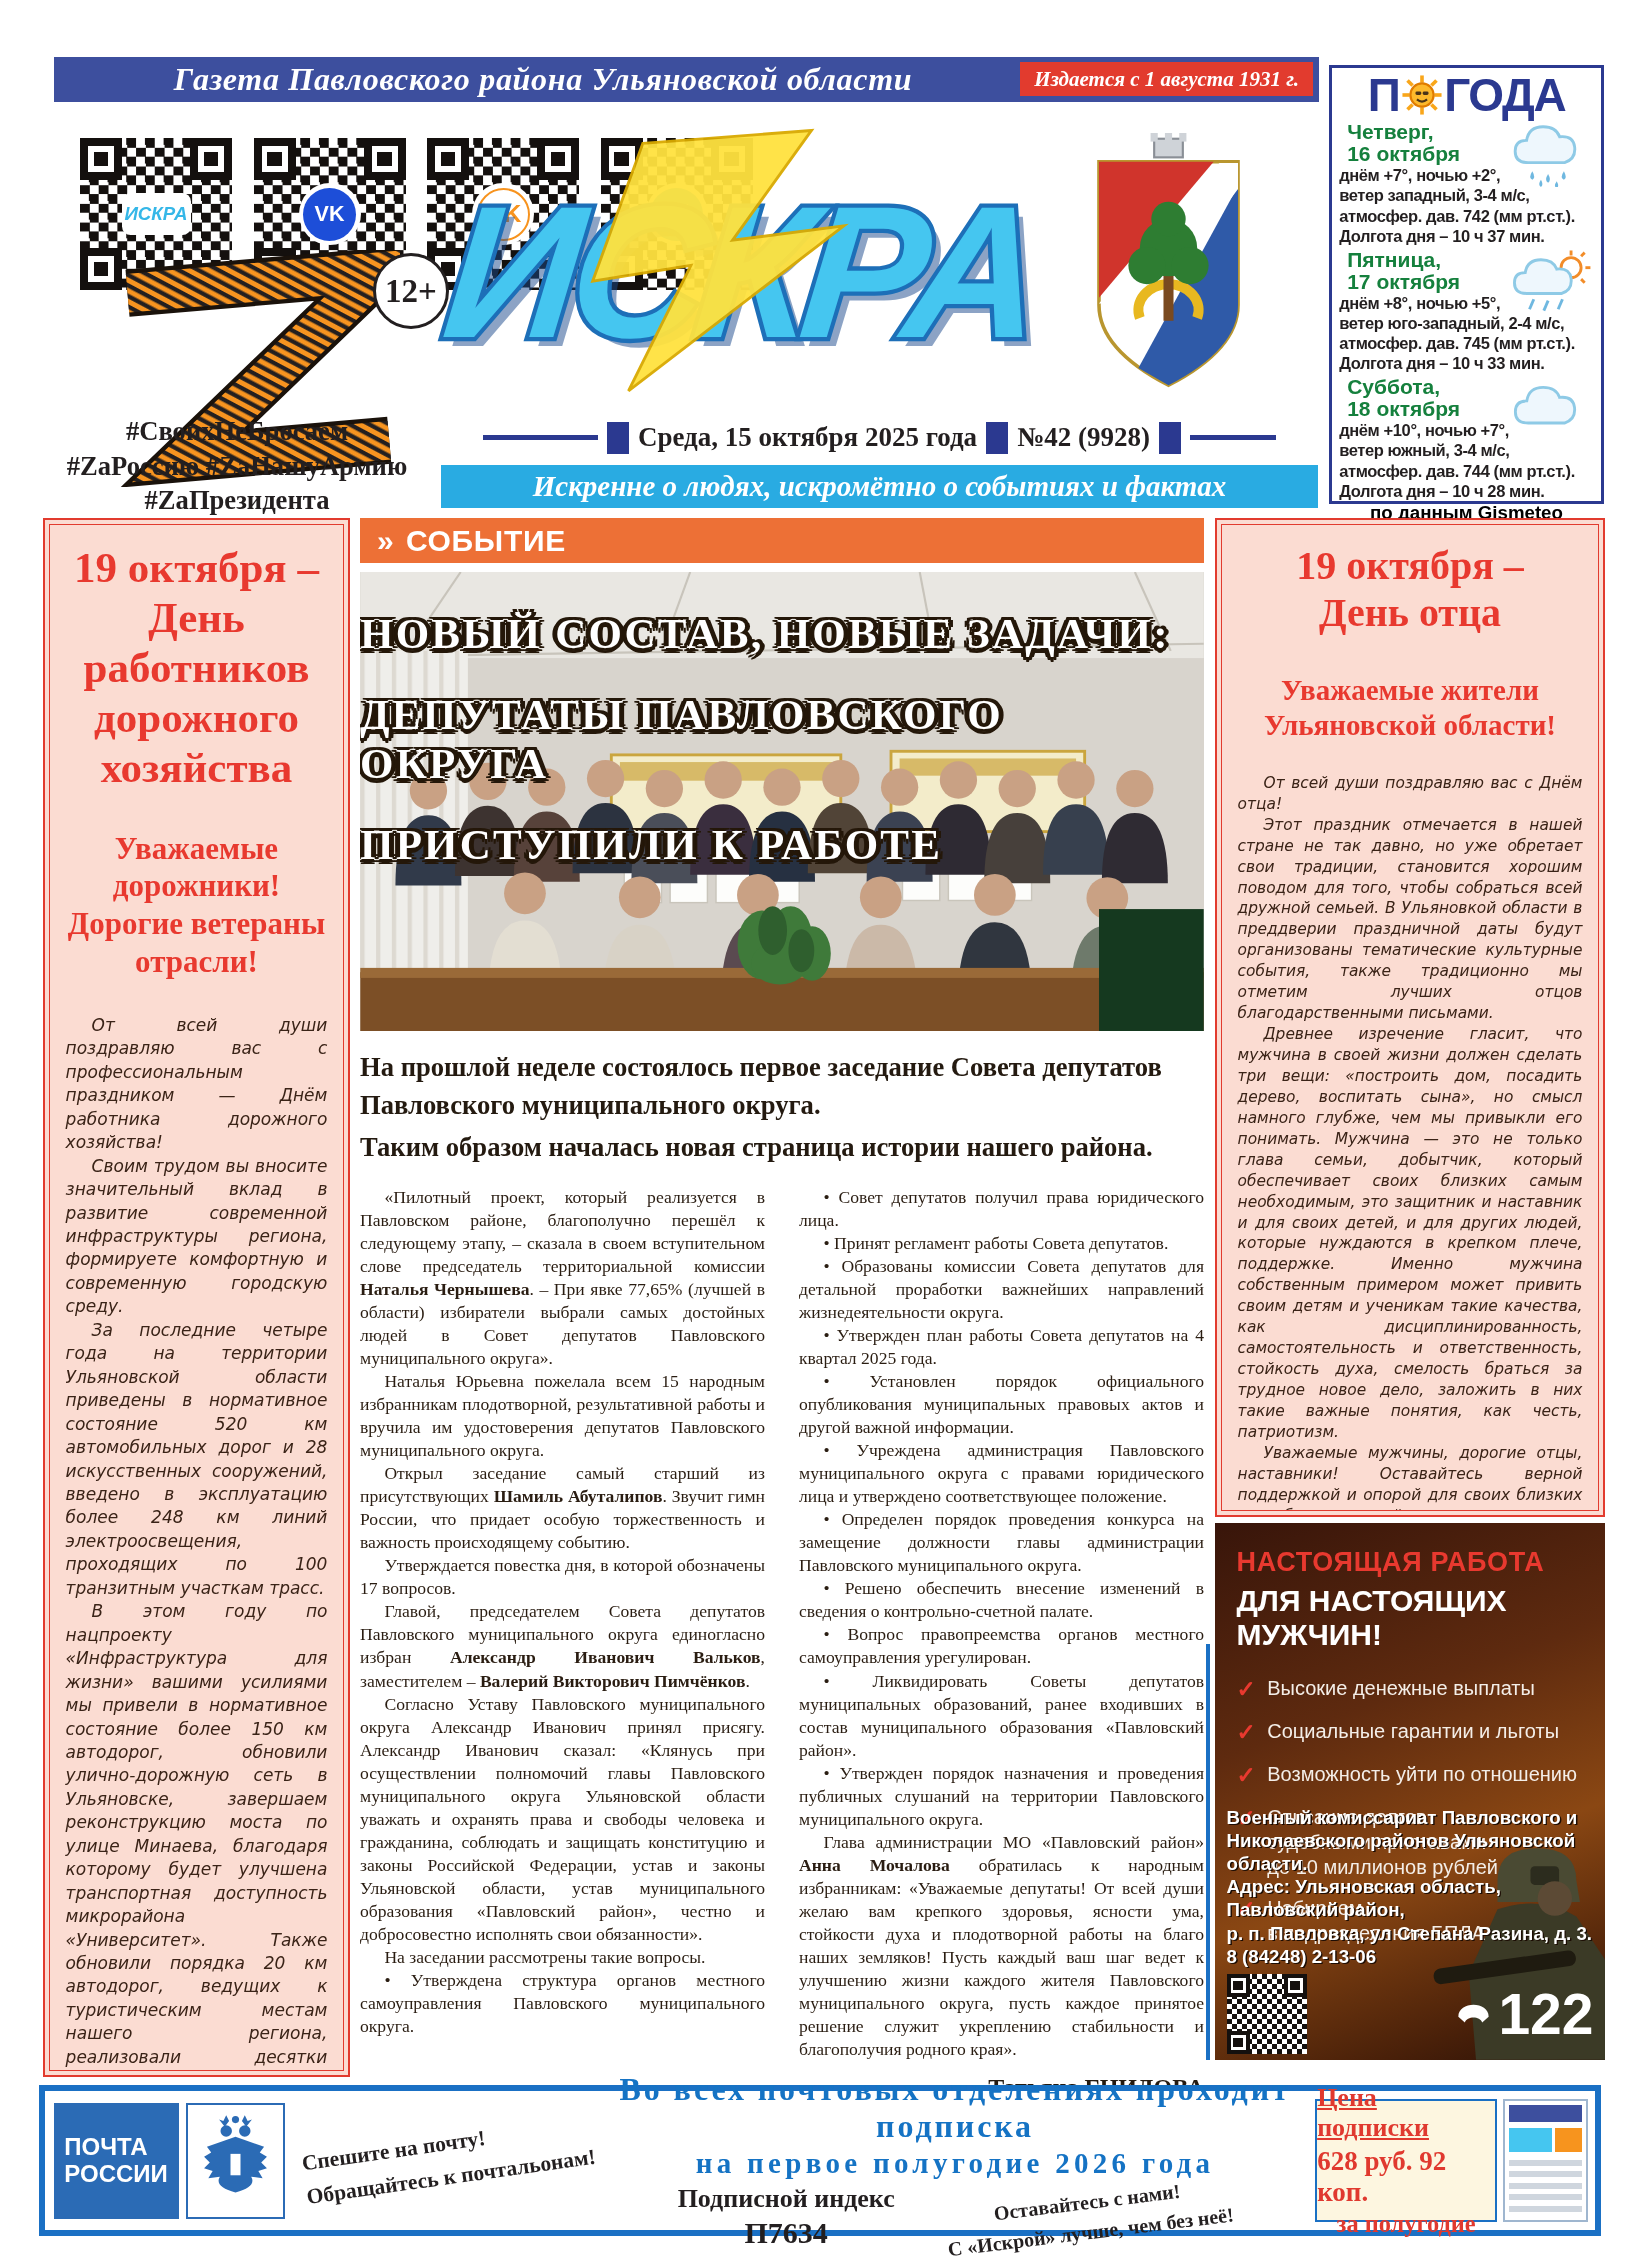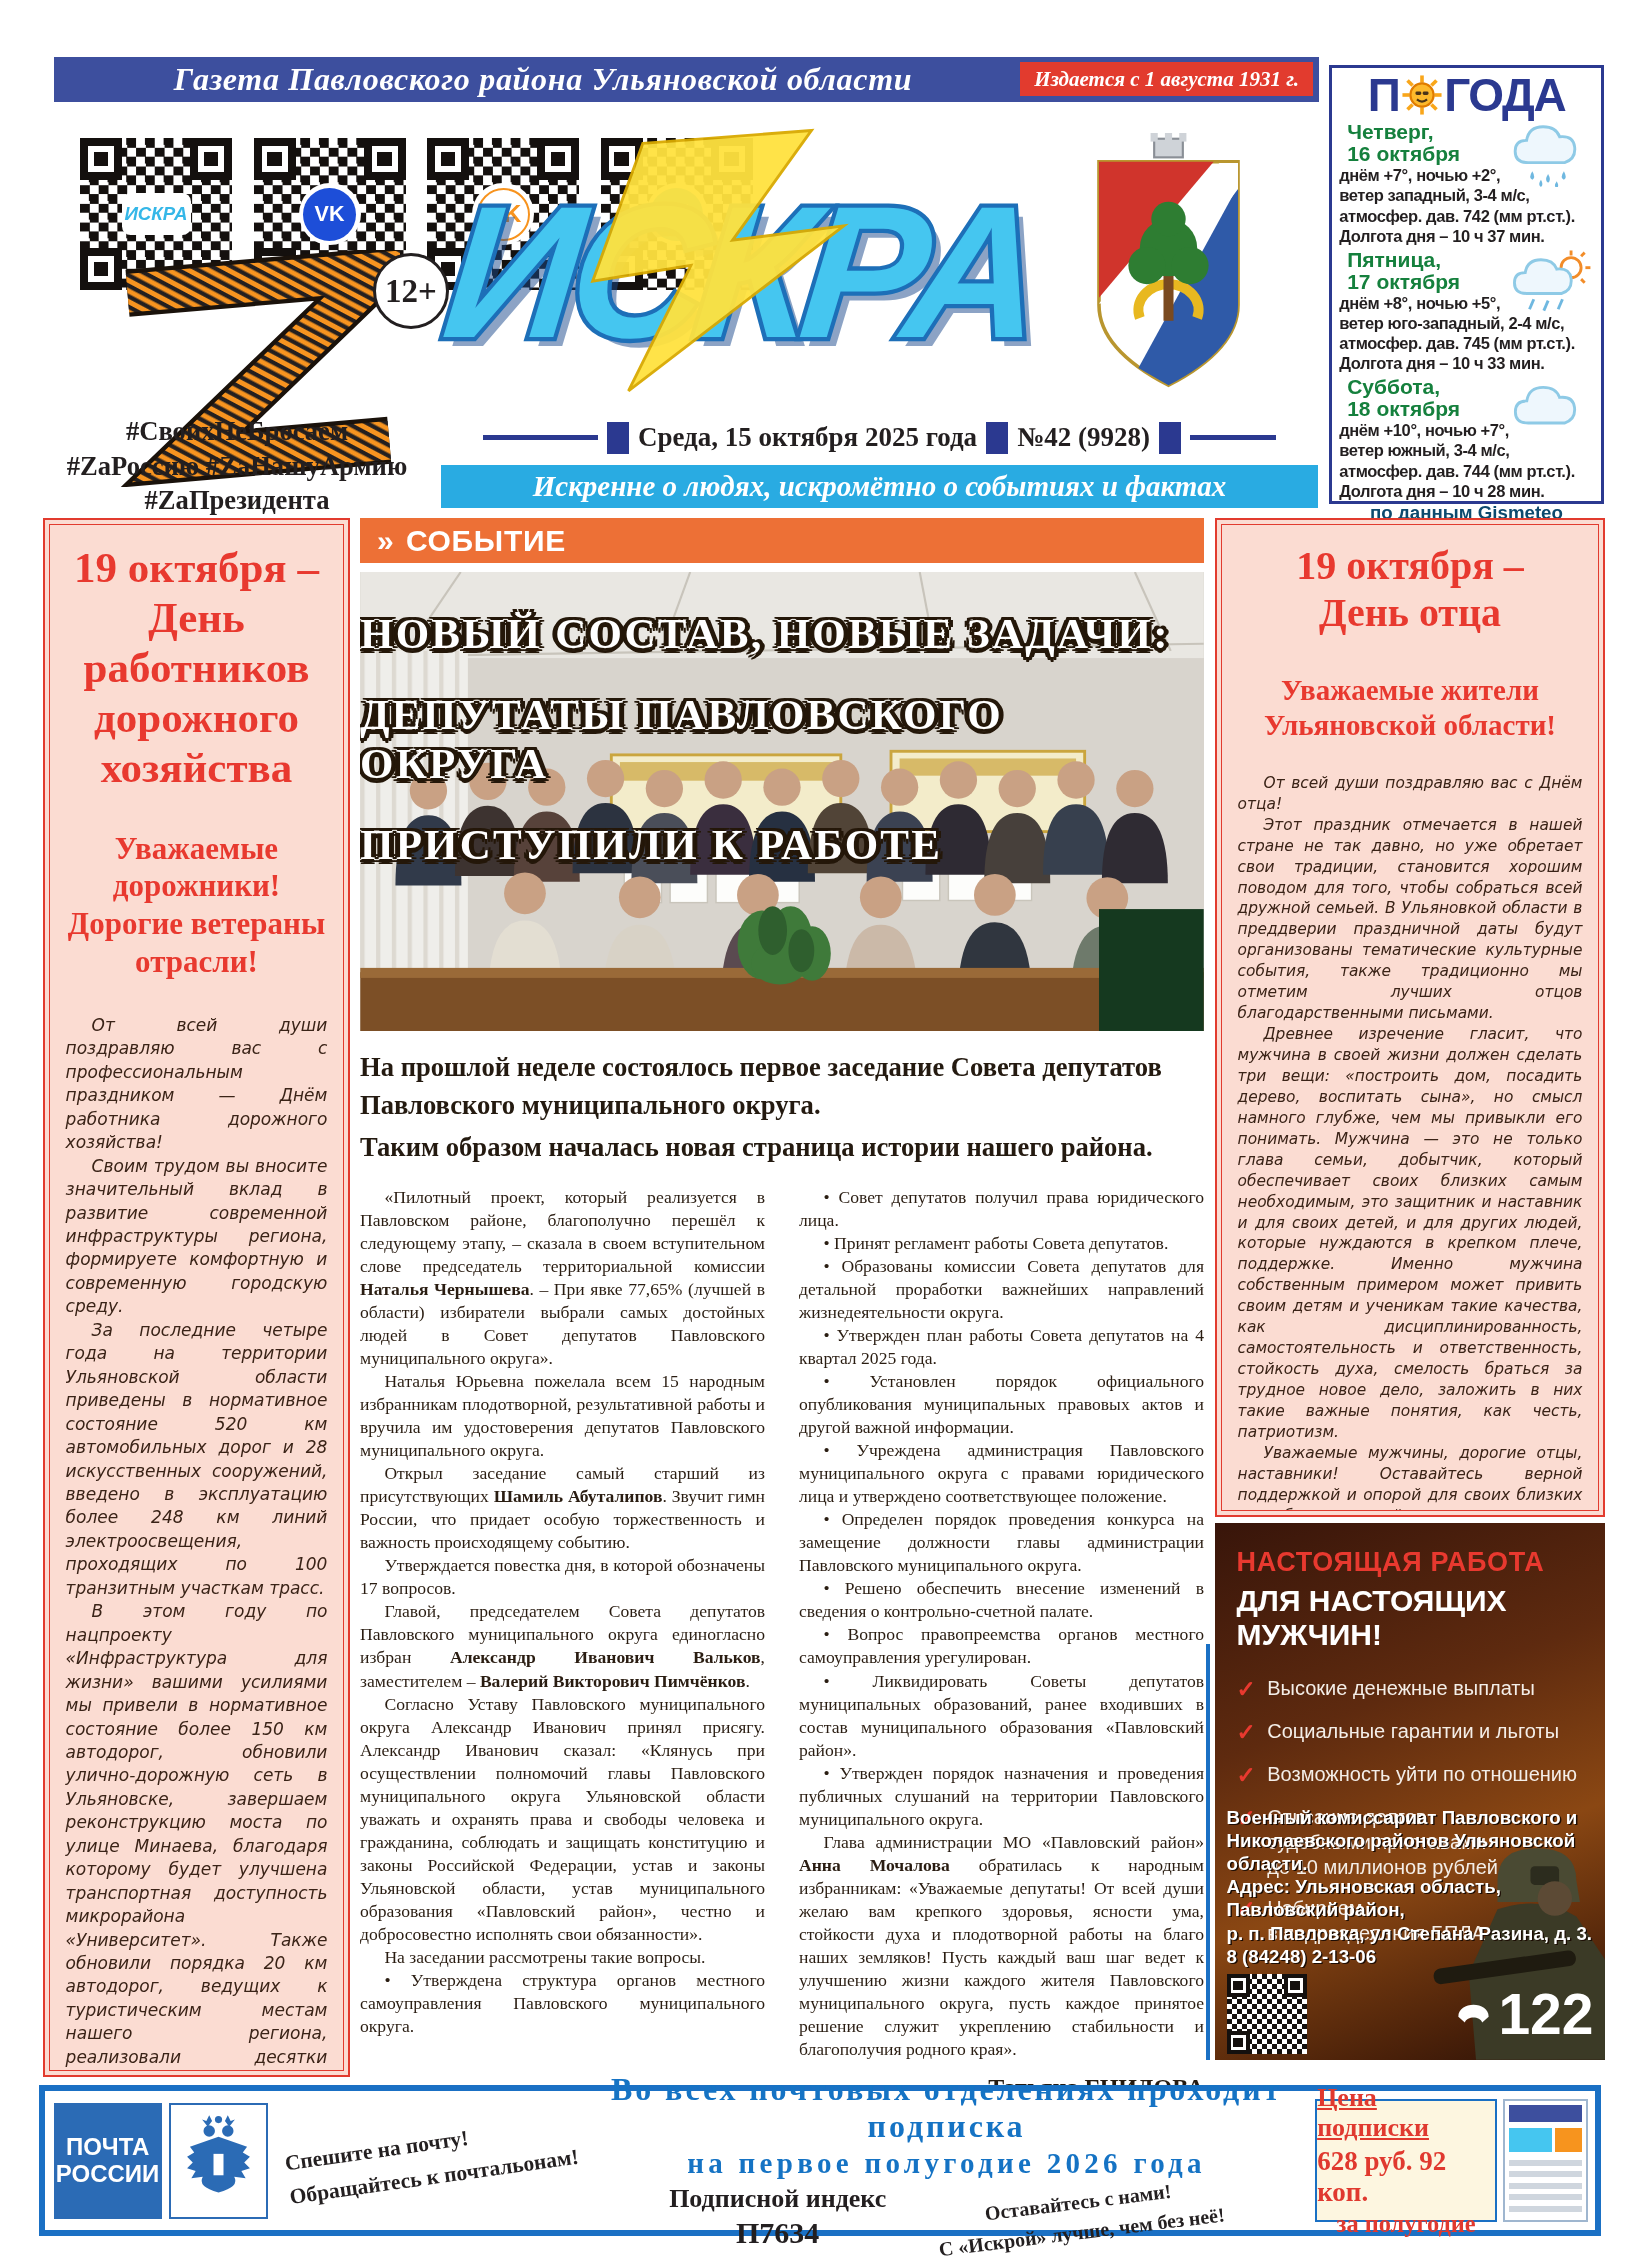--- a/index.html
+++ b/index.html
@@ -12,21 +12,21 @@
   .tb-title { font:italic bold 32px "Liberation Serif", serif; color:#fff; margin-right:287px; letter-spacing:0.7px; }
   .tb-since { position:absolute; right:5.7px; top:5px; height:34px; background:#e23b2e; color:#fff; font:italic bold 21px "Liberation Serif", serif; display:flex; align-items:center; padding:0 14.4px; }
 
   
   .weatherbox { position:absolute; left:1329px; top:65px; width:275px; height:439px; border:3.6px solid #2b3990; background:#fff; padding:4.3px 7.2px; }
   .wtitle { display:flex; align-items:center; justify-content:center; color:#2b3990; font:900 46px "Liberation Sans", sans-serif; letter-spacing:-1.4px; line-height:1; }
   .wday { position:relative; margin-top:2.9px; }
   .wlabel { color:#15803d; font:bold 21px "Liberation Sans", sans-serif; line-height:1.05; white-space:pre-line;margin-left:8px; }
   .wtext { color:#231f20; font:bold 16.5px "Liberation Sans", sans-serif; line-height:1.22; white-space:pre-line; letter-spacing:-0.4px; }
   .wicon { position:absolute; right:0; top:0; }
-  .wsource { text-align:center; color:#0c4a6e; font:bold 18.7px "Liberation Sans", sans-serif; margin-top:1px; }
+  .wsource { text-align:center; color:#000000; font:bold 18.7px "Liberation Sans", sans-serif; margin-top:1px; }
 
   
   .qrs { position:absolute; left:80px; top:138px; display:flex; gap:21.5px; }
   .qr { width:152px; height:152px; position:relative; background-image:repeating-conic-gradient(#14100e 0 25%, #ffffff 0 50%); background-size:18.7px 18.7px; }
   .qr.small { width:80px; height:80px; background-size:10px 10px; }
   .finder { position:absolute; width:42px; height:42px; border:8px solid #14100e; background:#fff; }
   .finder::after { content:""; position:absolute; inset:5.7px; background:#14100e; }
   .qr.small .finder { width:23px; height:23px; border-width:4.3px; }
   .qr.small .finder::after { inset:2.9px; }
   .f-tl { left:0; top:0; } .f-tr { right:0; top:0; } .f-bl { left:0; bottom:0; }
@@ -86,21 +86,21 @@
   .ad-list { margin:24.4px 0 0 21.5px; position:relative; z-index:2; }
   .ad-li { display:flex; gap:11.5px; margin-bottom:16px; color:#f4eee8; font:20px "Liberation Sans", sans-serif; line-height:1.25; }
   .chk { color:#e8392f; font:900 23px "Liberation Sans", sans-serif; }
   .ad-footer { position:absolute; left:11.5px; bottom:92px; color:#fff; font:bold 18.7px "Liberation Sans", sans-serif; line-height:1.24; z-index:2; text-shadow:1.4px 1.4px 0 #1c0d04; }
   .ad-row { position:absolute; left:11.5px; right:11.5px; bottom:5.7px; display:flex; align-items:center; justify-content:space-between; z-index:2; }
   .ad-phone { display:flex; align-items:center; gap:5.7px; color:#fff; font:bold 57px "Liberation Sans", sans-serif; }
   .ad-bg { position:absolute; right:0; bottom:0; z-index:1; }
 
   
   .subbar { position:absolute; left:39px; top:2085px; width:1562px; height:151px; border:6.5px solid #1a70c4; background:#fff; display:flex; align-items:center; }
-  .post-logo { width:108px; height:116px; background:#2b6bb5; margin-left:8.6px; display:flex; align-items:center; justify-content:center; text-align:center; color:#fff; font:900 24px "Liberation Sans", sans-serif; line-height:1.12; white-space:pre-line; flex:none; }
+  .post-logo { width:125px; height:116px; background:#2b6bb5; margin-left:8.6px; display:flex; align-items:center; justify-content:center; text-align:left; color:#fff; font:900 24px "Liberation Sans", sans-serif; line-height:1.12; white-space:pre-line; flex:none; }
   .post-eagle { width:99px; height:116px; border:2.9px solid #2b6bb5; margin-left:7.2px; display:flex; align-items:center; justify-content:center; flex:none; background:#fff; }
   .tilt1 { transform:rotate(-8deg); font:bold 21.5px "Liberation Serif", serif; color:#231f20; white-space:pre-line; margin-left:18.7px; line-height:1.6; flex:none; }
   .sub-center { flex:1; text-align:center; }
   .sub-h1 { color:#1573c4; font:bold 32px "Liberation Serif", serif; letter-spacing:2.9px; }
   .sub-h2 { color:#1573c4; font:bold 29px "Liberation Serif", serif; letter-spacing:4.3px; margin-top:1.4px; }
   .sub-row { display:flex; align-items:center; justify-content:center; gap:50px; margin-top:4.3px; }
   .sub-index { text-align:center; color:#231f20; }
   .sub-index .lab { font:bold 26px "Liberation Serif", serif; }
   .sub-index .val { font:bold 30px "Liberation Serif", serif; margin-top:1.4px; }
   .tilt2 { transform:rotate(-7deg); font:bold 20px "Liberation Serif", serif; color:#231f20; white-space:pre-line; line-height:1.5; text-align:center; }

